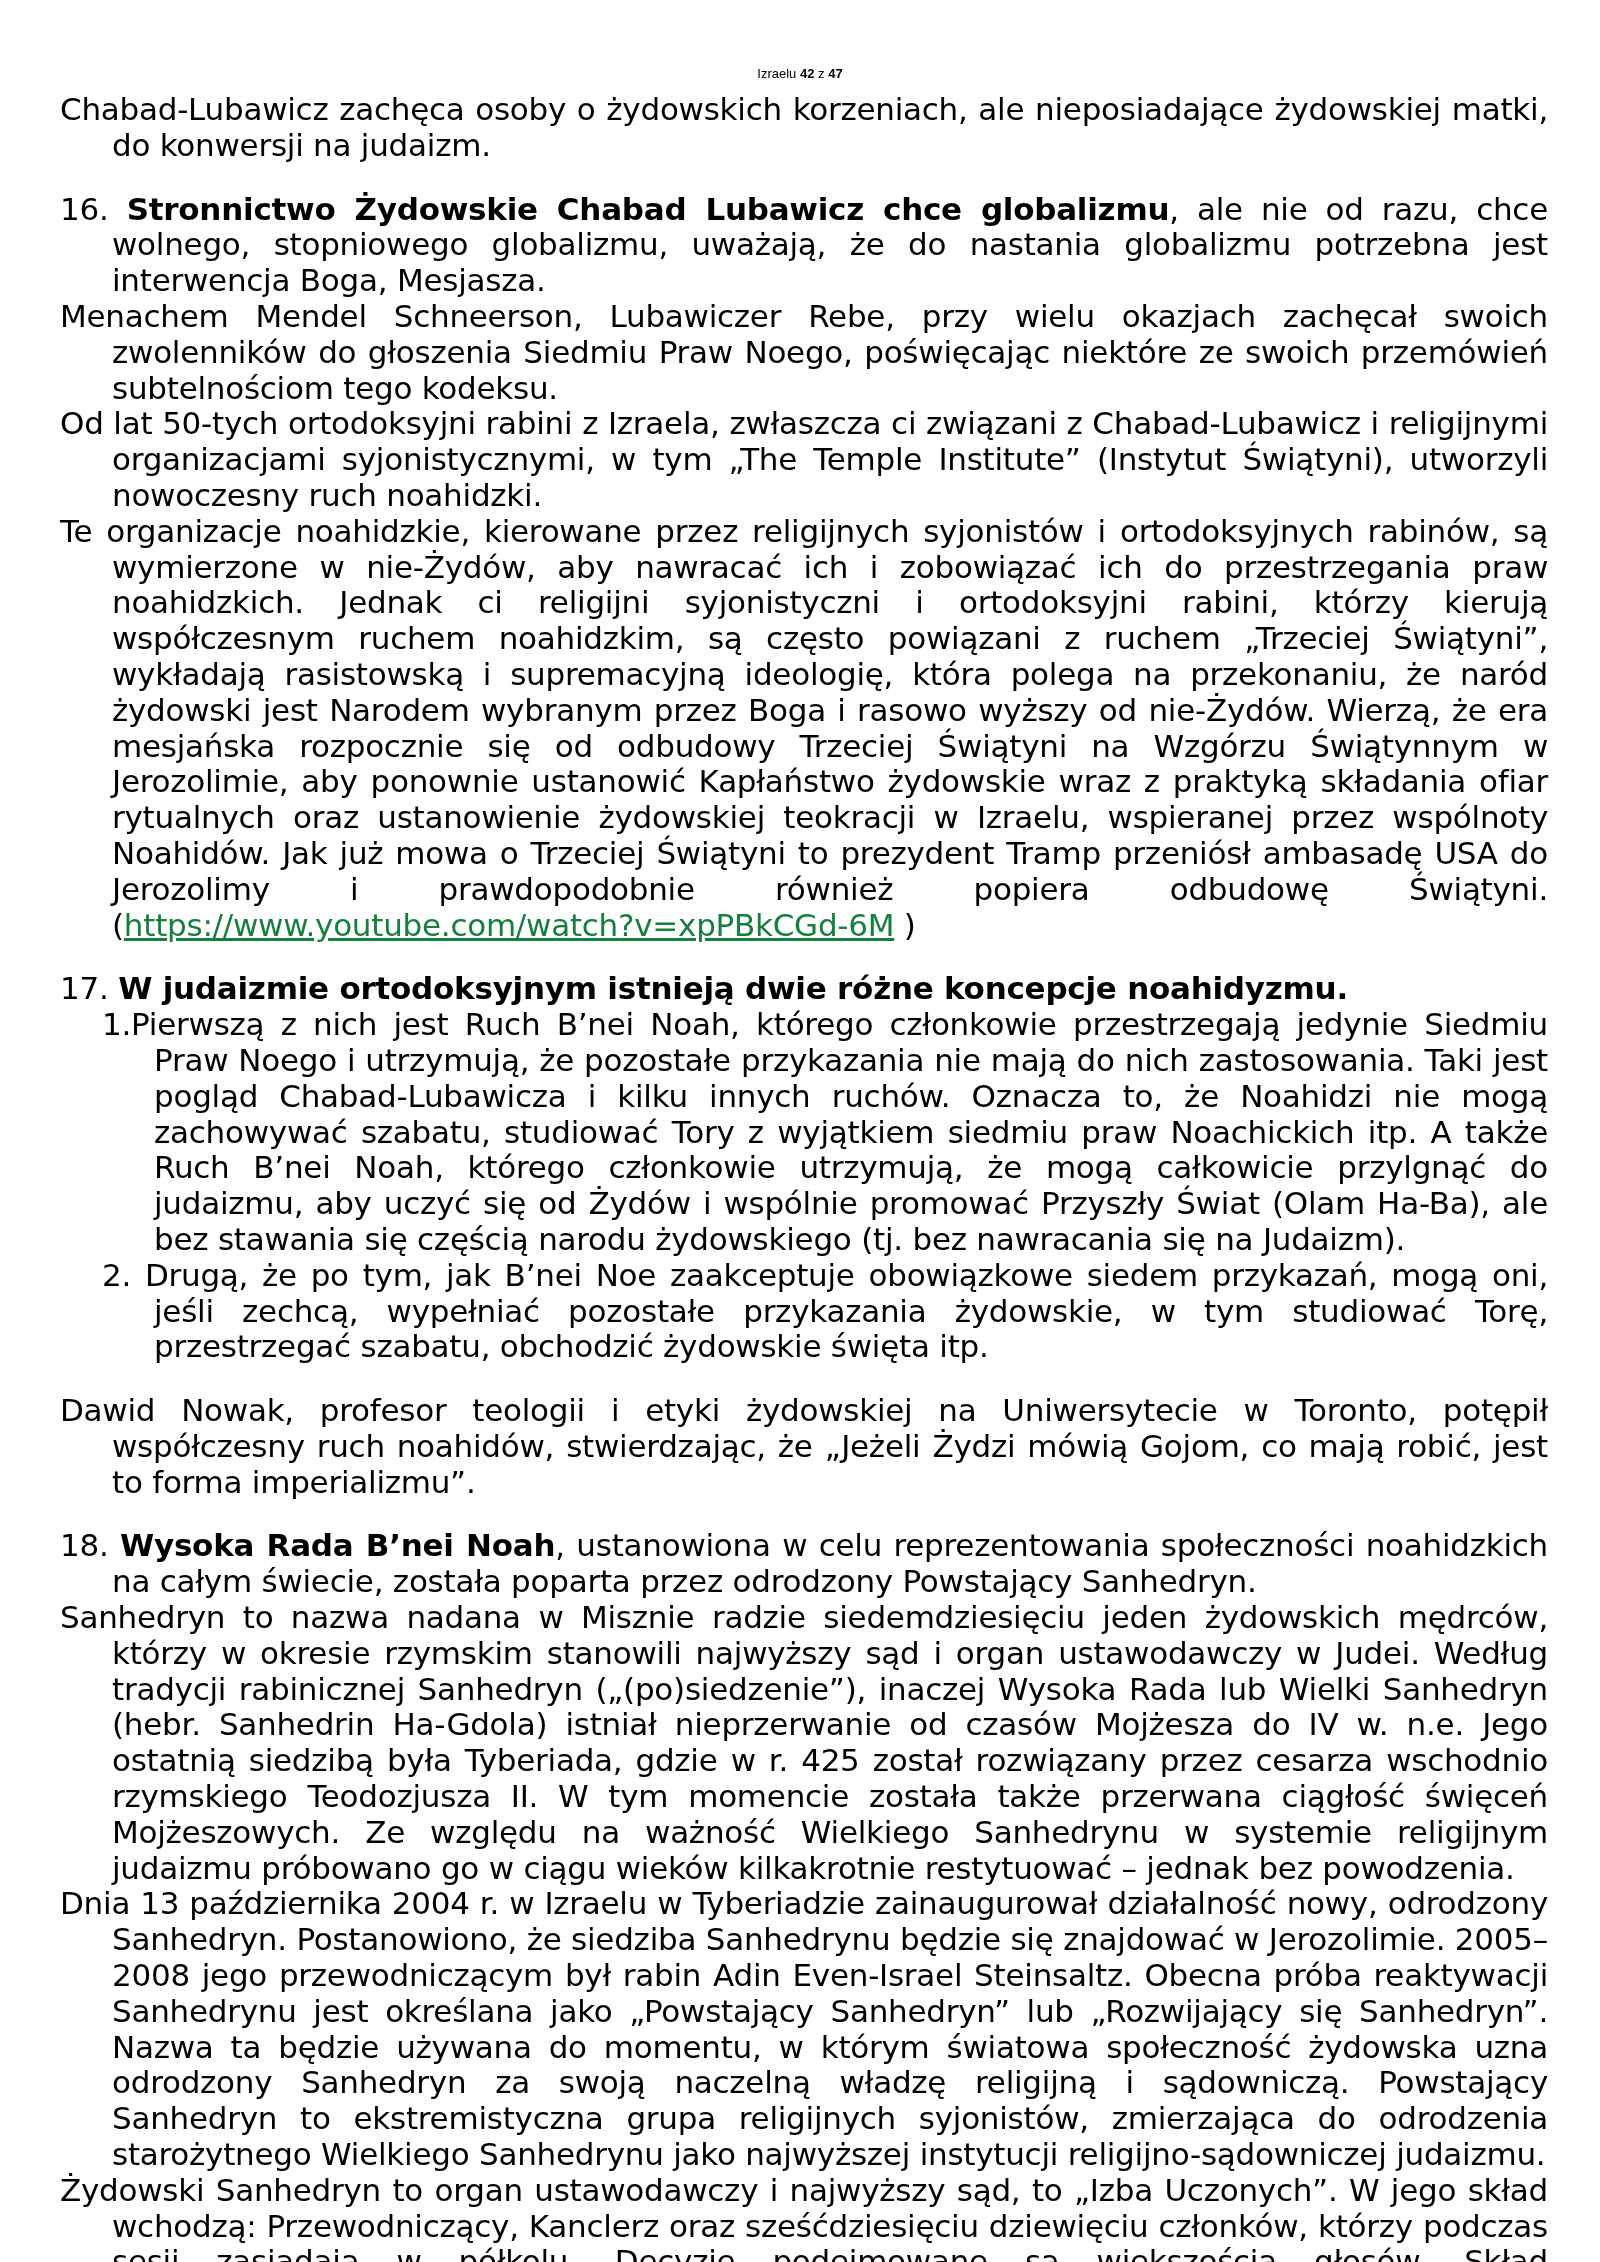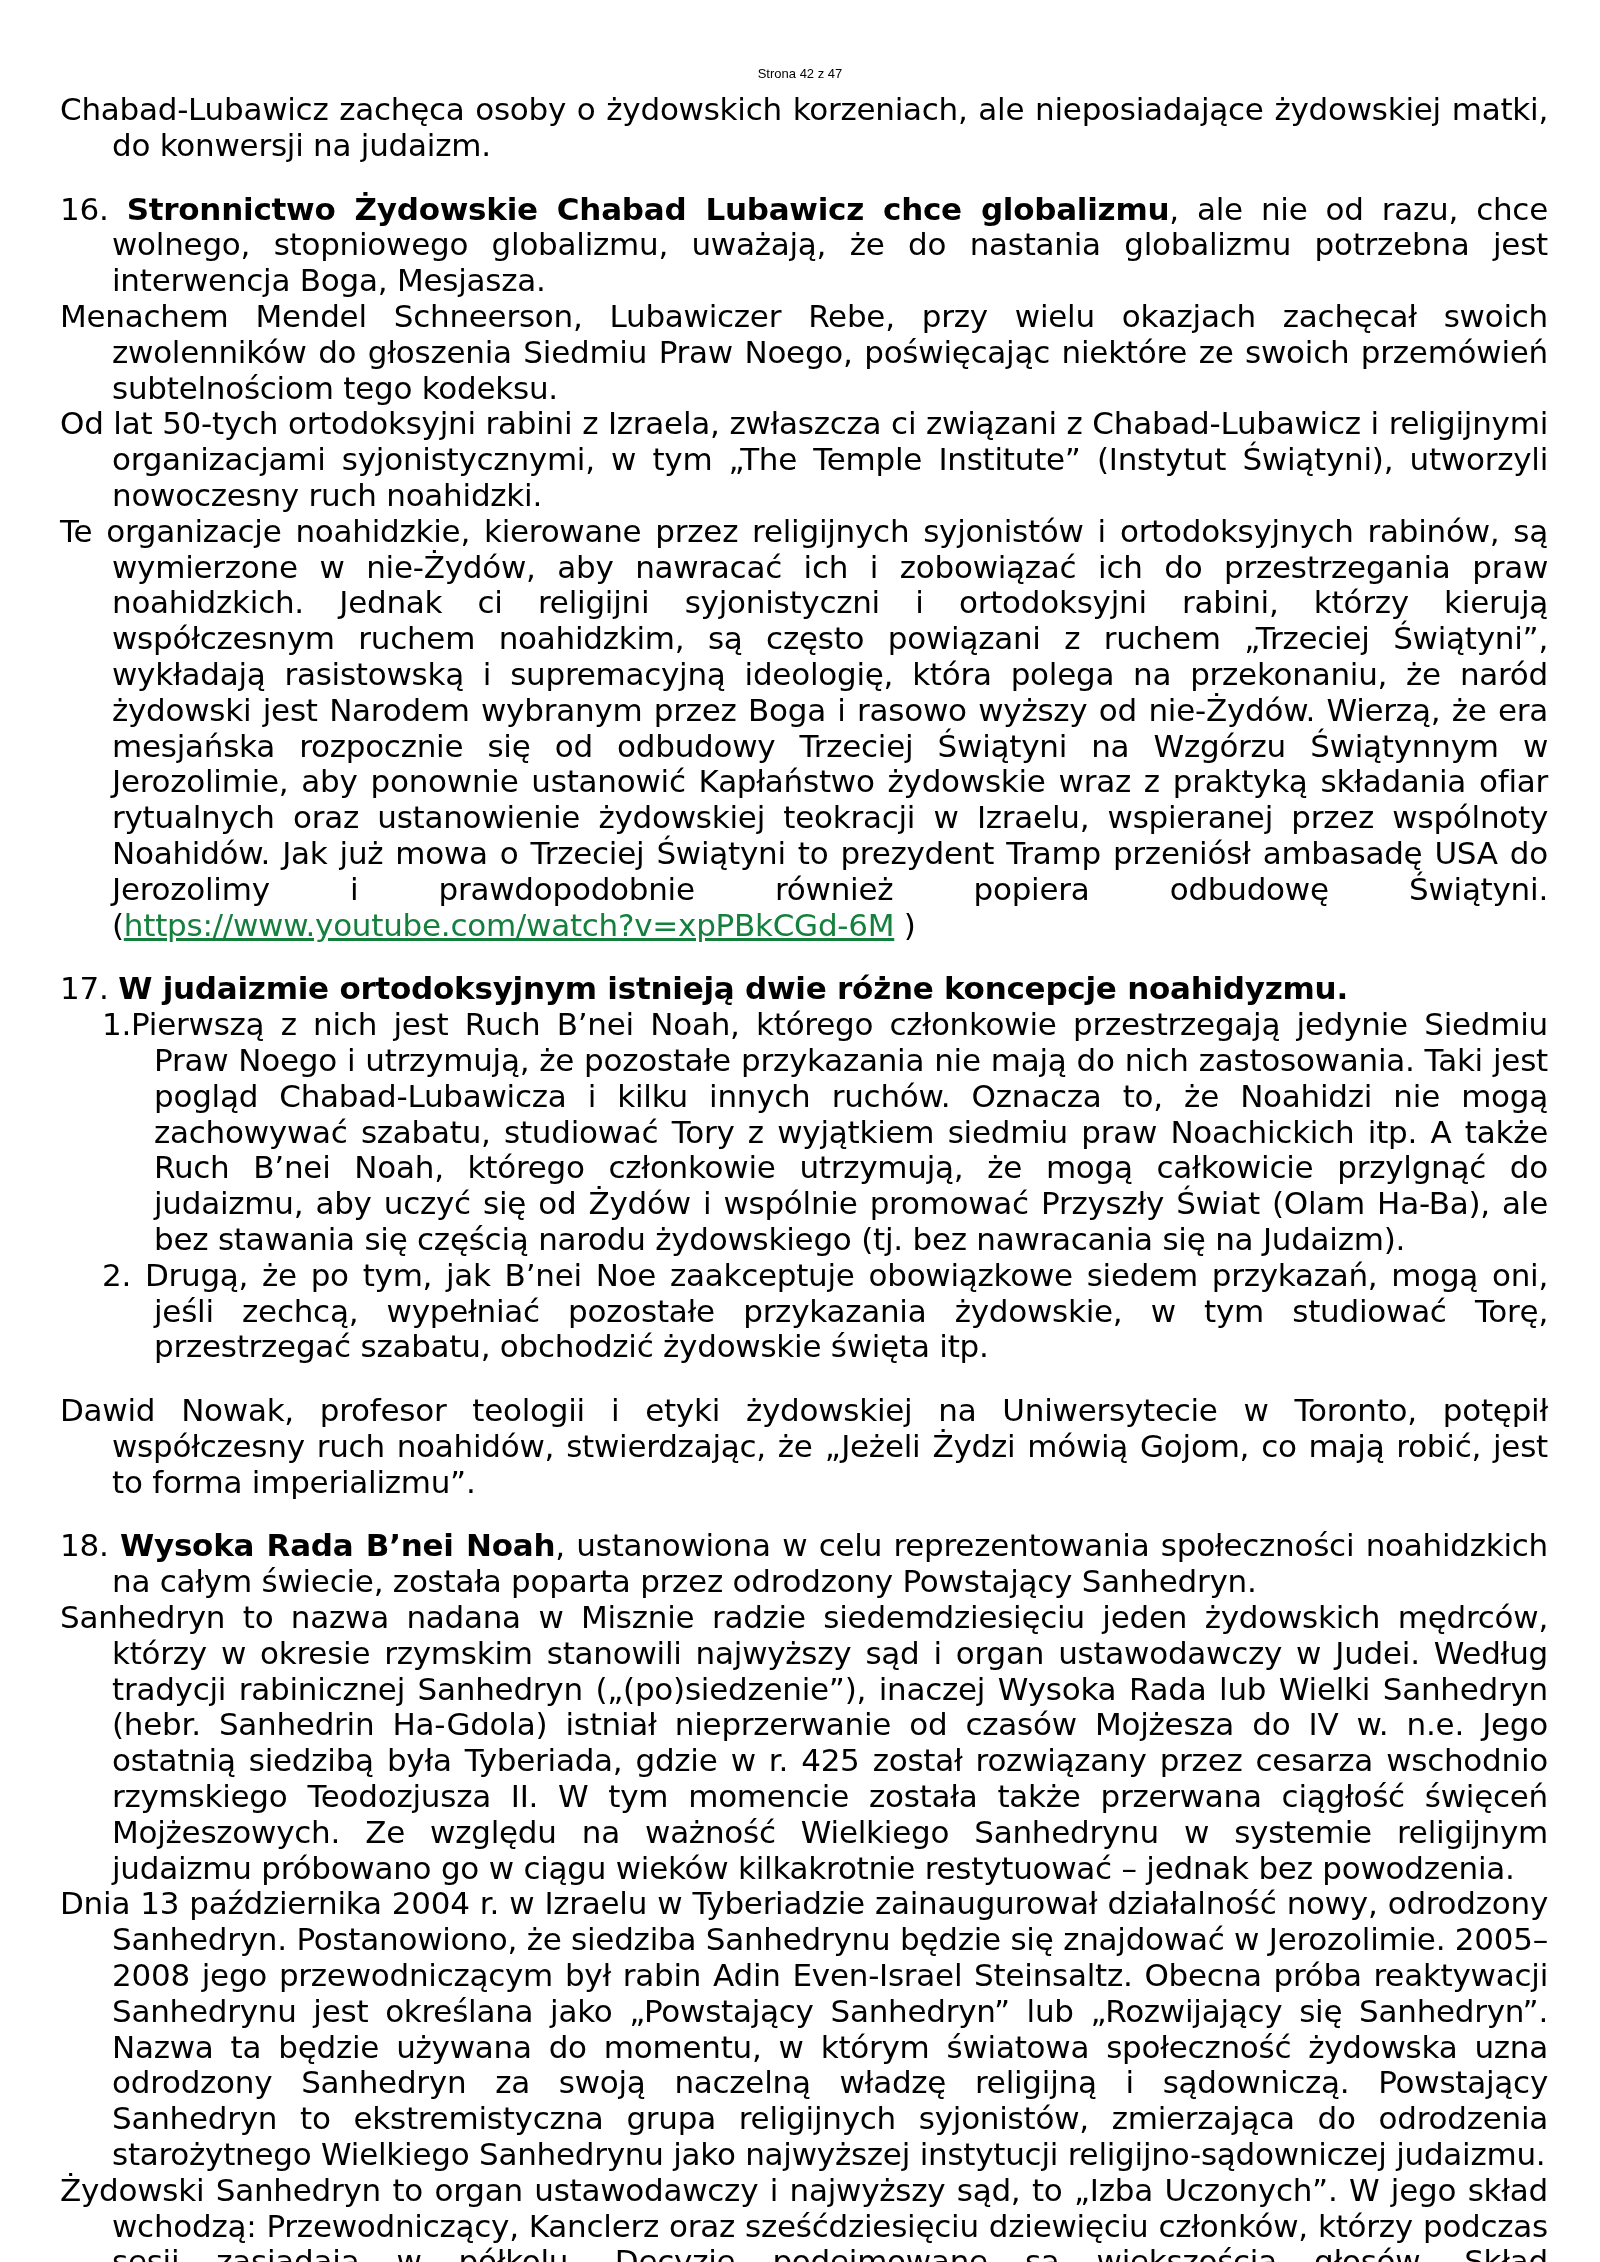--- a/index.html
+++ b/index.html
@@ -5,39 +5,39 @@
   html, body { margin: 0; padding: 0; background: #ffffff; }
   body { width: 1600px; height: 2262px; position: relative; overflow: hidden; }
   .page {
     position: absolute; left: 0; top: 0; width: 1600px; height: 2262px;
     font-family: "DejaVu Sans", sans-serif; color: #000;
   }
   .header {
     position: absolute; top: 66px; left: 0; width: 1600px; text-align: center;
     font-family: "Liberation Sans", sans-serif; font-size: 13px; color: #000;
   }
-  .header b { font-weight: normal; text-align: right; }
+  .header b { font-weight: bold; text-align: right; }
   .content {
     position: absolute; left: 60px; top: 92px; width: 1488px;
     font-size: 31px; line-height: 35.8px; letter-spacing: -0.25px;
   }
   p { margin: 0; text-align: justify; padding-left: 52px; text-indent: -52px; }
   p.gap { margin-top: 28px; }
   .sub { padding-left: 94px; text-indent: -52px; }
   b { font-weight: bold; }
   a { color: #15803d; text-decoration: underline; }
   .lastline-justify { text-align-last: justify; }
 </style>
 </head>
 <body>
 
 <div class="page">
 
   <div class="header">
-    <span>Strona</span>
+    <span>Izraelu</span>
     <b>42</b>
     <span>z</span>
     <b>47</b>
   </div>
 
   <div class="content">
 
     <p>Chabad-Lubawicz zachęca osoby o żydowskich korzeniach, ale nieposiadające żydowskiej matki, do konwersji na judaizm.</p>
 
     <p class="gap"><span>16.</span> <b>Stronnictwo Żydowskie Chabad Lubawicz chce globalizmu</b><span>, ale nie od razu, chce wolnego, stopniowego globalizmu, uważają, że do nastania globalizmu potrzebna jest interwencja Boga, Mesjasza.</span></p>

